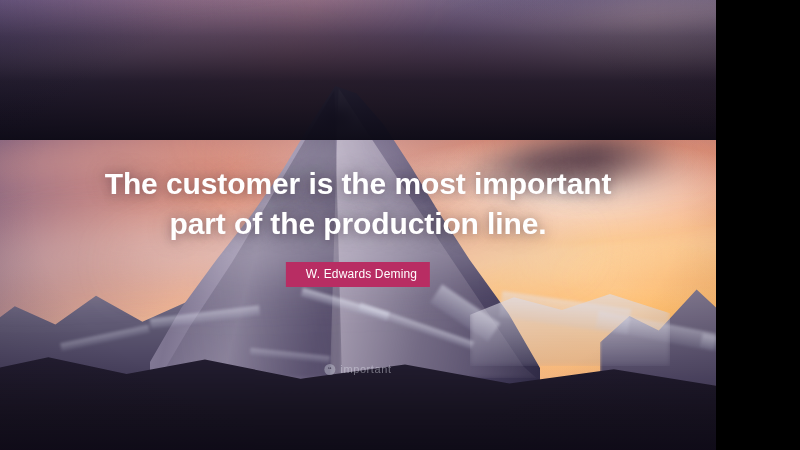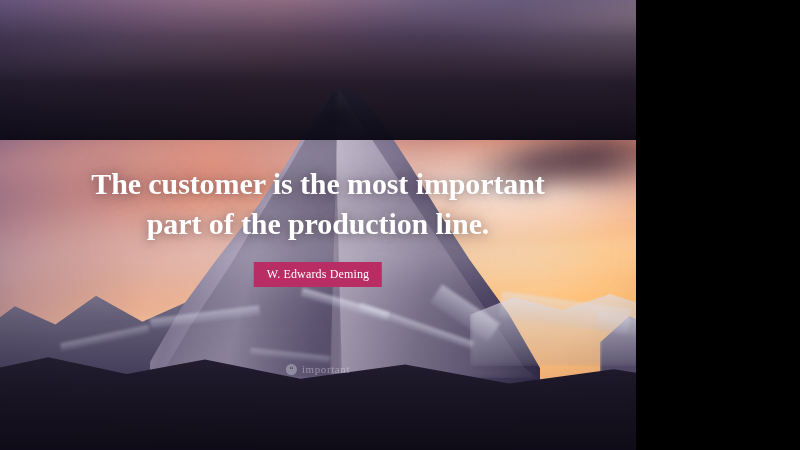--- a/index.html
+++ b/index.html
@@ -2,24 +2,24 @@
 <html><head>
 <meta charset="utf-8">
 <style>
   html, body {
     margin: 0;
     padding: 0;
     background: #000;
   }
   #stage {
     position: relative;
-    width: 636px;
+    width: 716px;
     height: 450px;
     overflow: hidden;
-    font-family: Liberation Serif, serif;
+    font-family: Liberation Sans, sans-serif;
     background: #2b2440;
   }
 
   
   .layer { position: absolute; inset: 0; }
 
   .sky-base {
     background:
       linear-gradient(to bottom,
         #6a5c80 0%,
@@ -133,21 +133,21 @@
   .attrib {
     position: absolute;
     left: 50%;
     top: 262px;
     transform: translateX(-50%);
     background: #b82d63;
     color: #ffffff;
     font-size: 12px;
     line-height: 12px;
     letter-spacing: 0.15px;
-    padding: 6px 13px 7px 13px;
+    padding: 6px 13px 7px 20px;
     white-space: nowrap;
   }
 
   
   .watermark {
     position: absolute;
     left: 50%;
     top: 364px;
     transform: translateX(-50%);
     display: flex;

